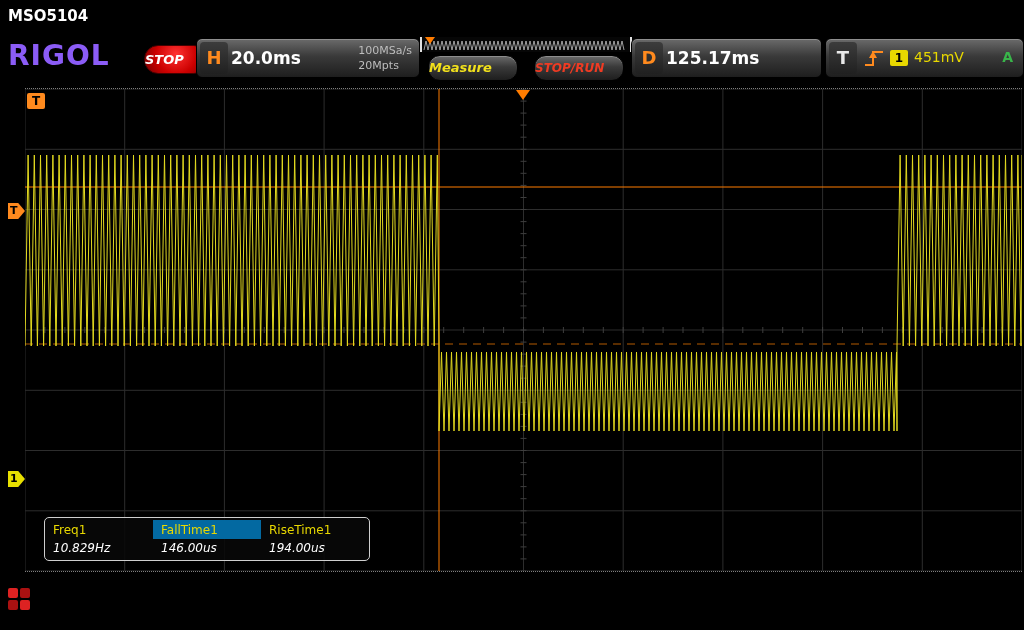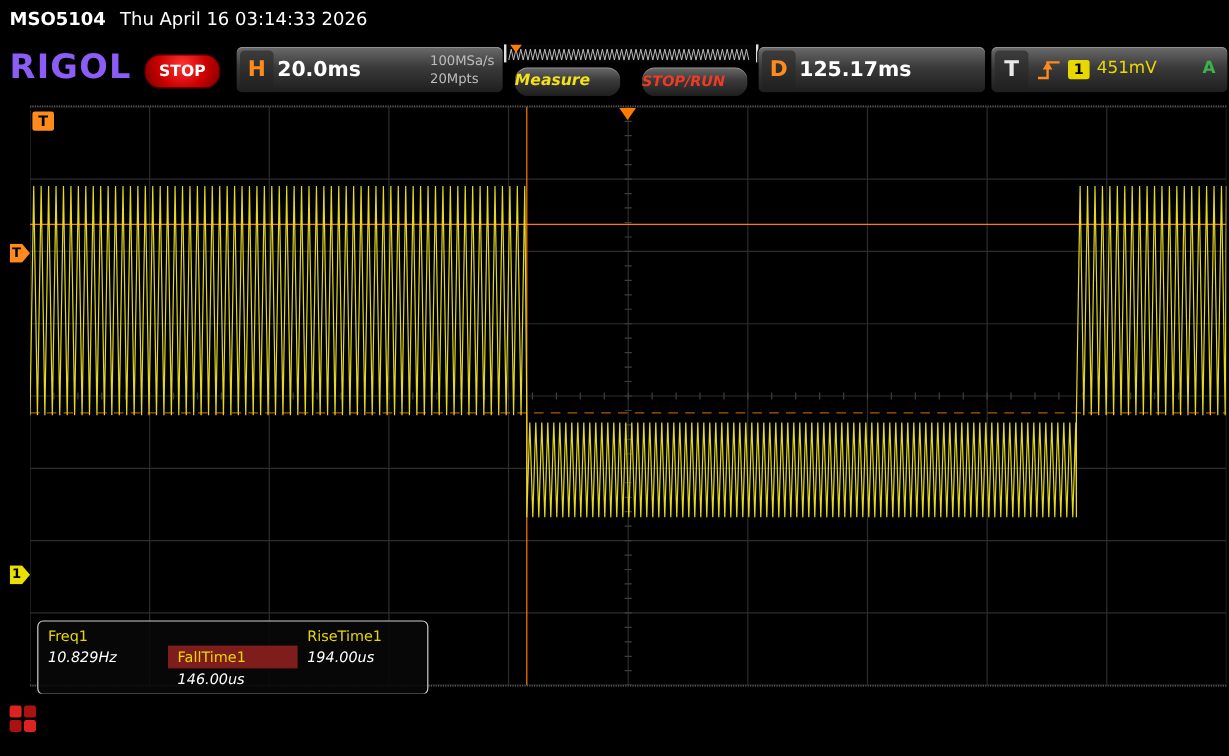--- a/index.html
+++ b/index.html
@@ -6,23 +6,23 @@
   .screen{position:relative;width:1024px;height:630px;background:#000;overflow:hidden;
           font-family:"DejaVu Sans","Liberation Sans",sans-serif;-webkit-user-select:none;user-select:none;}
 
   
   .titlebar{position:absolute;left:0;top:0;width:100%;height:32px;color:#fff;font-size:15px;padding-left:37px;}
   .titlebar .model{position:absolute;left:8px;top:7px;font-weight:bold;}
   .titlebar .dt{position:absolute;left:100px;top:7px;}
 
   
   .logo{position:absolute;left:8px;top:39px;font-size:28px;font-weight:bold;color:#8b5cf6;letter-spacing:1px;}
-  .stop-badge{position:absolute;left:120px;top:45px;width:62px;height:27px;border-radius:14px;
+  .stop-badge{position:absolute;left:144px;top:45px;width:62px;height:27px;border-radius:14px;
               background:radial-gradient(circle at 50% 30%,#f33 0%,#c00 55%,#700 100%);
-              border:1px solid #400;color:#fff;font-weight:bold;font-size:13px;text-align:center;line-height:27px;}
+              border:1px solid #400;color:#fff;font-weight:bold;font-size:13px;text-align:left;line-height:27px;font-style:italic;}
   .hbox{position:absolute;background:linear-gradient(180deg,#6b6b6b,#3a3a3a 45%,#1e1e1e);
         border:1px solid #000;border-radius:6px;box-shadow:inset 0 1px 0 rgba(255,255,255,.25);}
   .boxlabel{position:absolute;left:3px;top:3px;bottom:3px;width:28px;background:linear-gradient(180deg,#3c3c3c,#202020);
             border-radius:4px;font-size:18px;font-weight:bold;text-align:center;line-height:31px;}
   .orange{color:#ff8a1e;} .whitelbl{color:#e8e8e8;}
   .bigval{position:absolute;left:34px;top:9px;font-size:17px;font-weight:bold;color:#fff;}
   .h-box{left:196px;top:38px;width:222px;height:38px;}
   .hinfo{position:absolute;right:7px;top:4px;text-align:left;font-size:11px;color:#bdbdbd;line-height:15px;}
   .preview{position:absolute;left:420px;top:37px;width:208px;height:15px;background:#060606;
            border-left:2px solid #e0e0e0;border-right:2px solid #e0e0e0;}
@@ -42,39 +42,38 @@
         border-top:1px dotted #808080;border-bottom:1px dotted #808080;}
   .grat svg{position:absolute;left:0;top:0;}
   .tflag{position:absolute;left:2px;top:4px;width:18px;height:16px;background:#ff8a1e;color:#000;
          font-weight:bold;font-size:12px;text-align:center;line-height:16px;border-radius:2px;}
   .sidetag{position:absolute;left:-17px;width:17px;height:16px;color:#000;font-weight:bold;font-size:11px;
            line-height:16px;text-align:left;padding-left:2px;box-sizing:border-box;
            clip-path:polygon(0 0,60% 0,100% 50%,60% 100%,0 100%);}
   .ttag{top:114px;background:#ff8a1e;}
   .ch1tag{top:382px;background:#e8e000;}
 
-  .measbox{position:absolute;left:6px;top:428px;width:324px;background:rgba(8,8,8,.88);
+  .measbox{position:absolute;left:19px;top:428px;width:324px;background:rgba(8,8,8,.88);
            border:1px solid #cfcfcf;border-radius:5px;display:flex;padding:2px 0;}
   .mcol{flex:1;}
   .mname{font-size:12px;color:#e8d800;padding:3px 8px 2px;}
   .mval{font-size:12px;color:#fff;padding:2px 8px 3px;font-style:italic;}
-  .mcol.hl .mname{background:#7f1d1d;margin-top:18px;}
+  .mcol.hl .mname{background:#0369a1;}
 
   
   .bottombar{position:absolute;left:0;top:578px;width:1024px;height:52px;background:#000;}
   .appicon{position:absolute;left:7px;top:9px;}
 </style>
 </head>
 <body>
 
 <div class="screen">
 
   <div class="titlebar">
     <span class="model">MSO5104</span>
-    <span class="dt">Thu April 16 03:14:33 2026</span>
   </div>
 
   <div class="logo">RIGOL</div>
   <div class="stop-badge">STOP</div>
 
   <div class="hbox h-box">
     <div class="boxlabel orange">H</div>
     <div class="bigval">20.0ms</div>
     <div class="hinfo">
       <div>100MSa/s</div>

